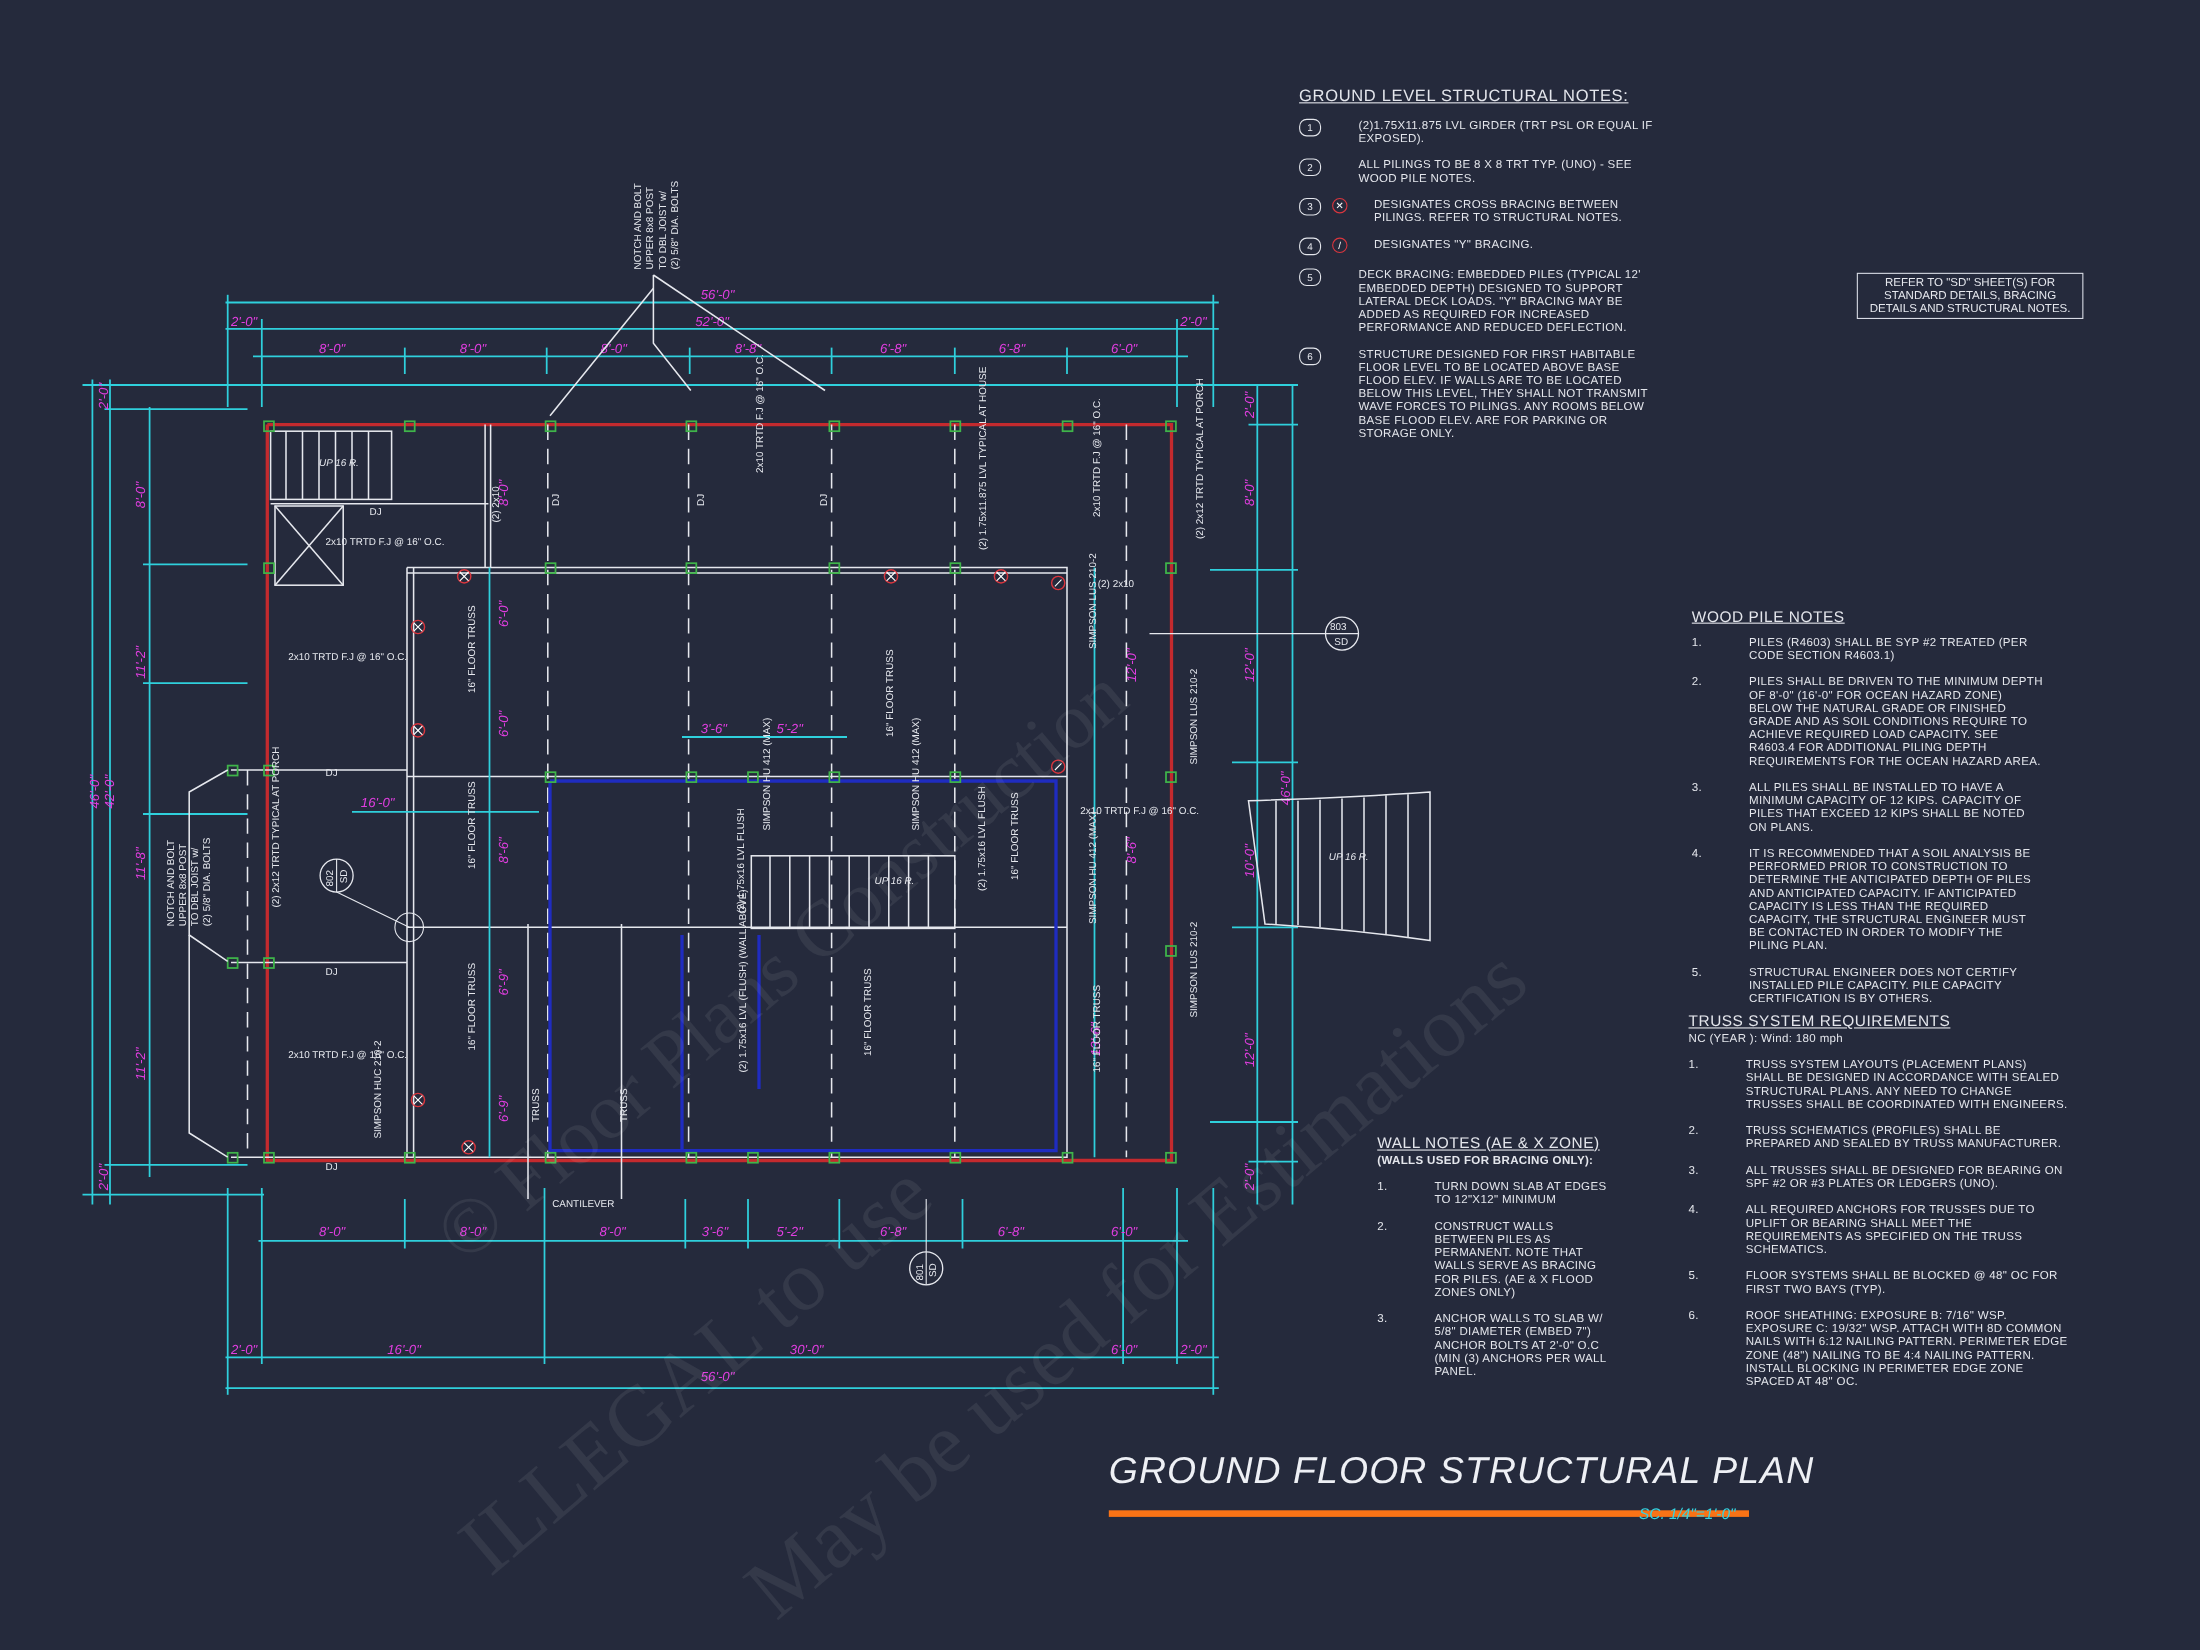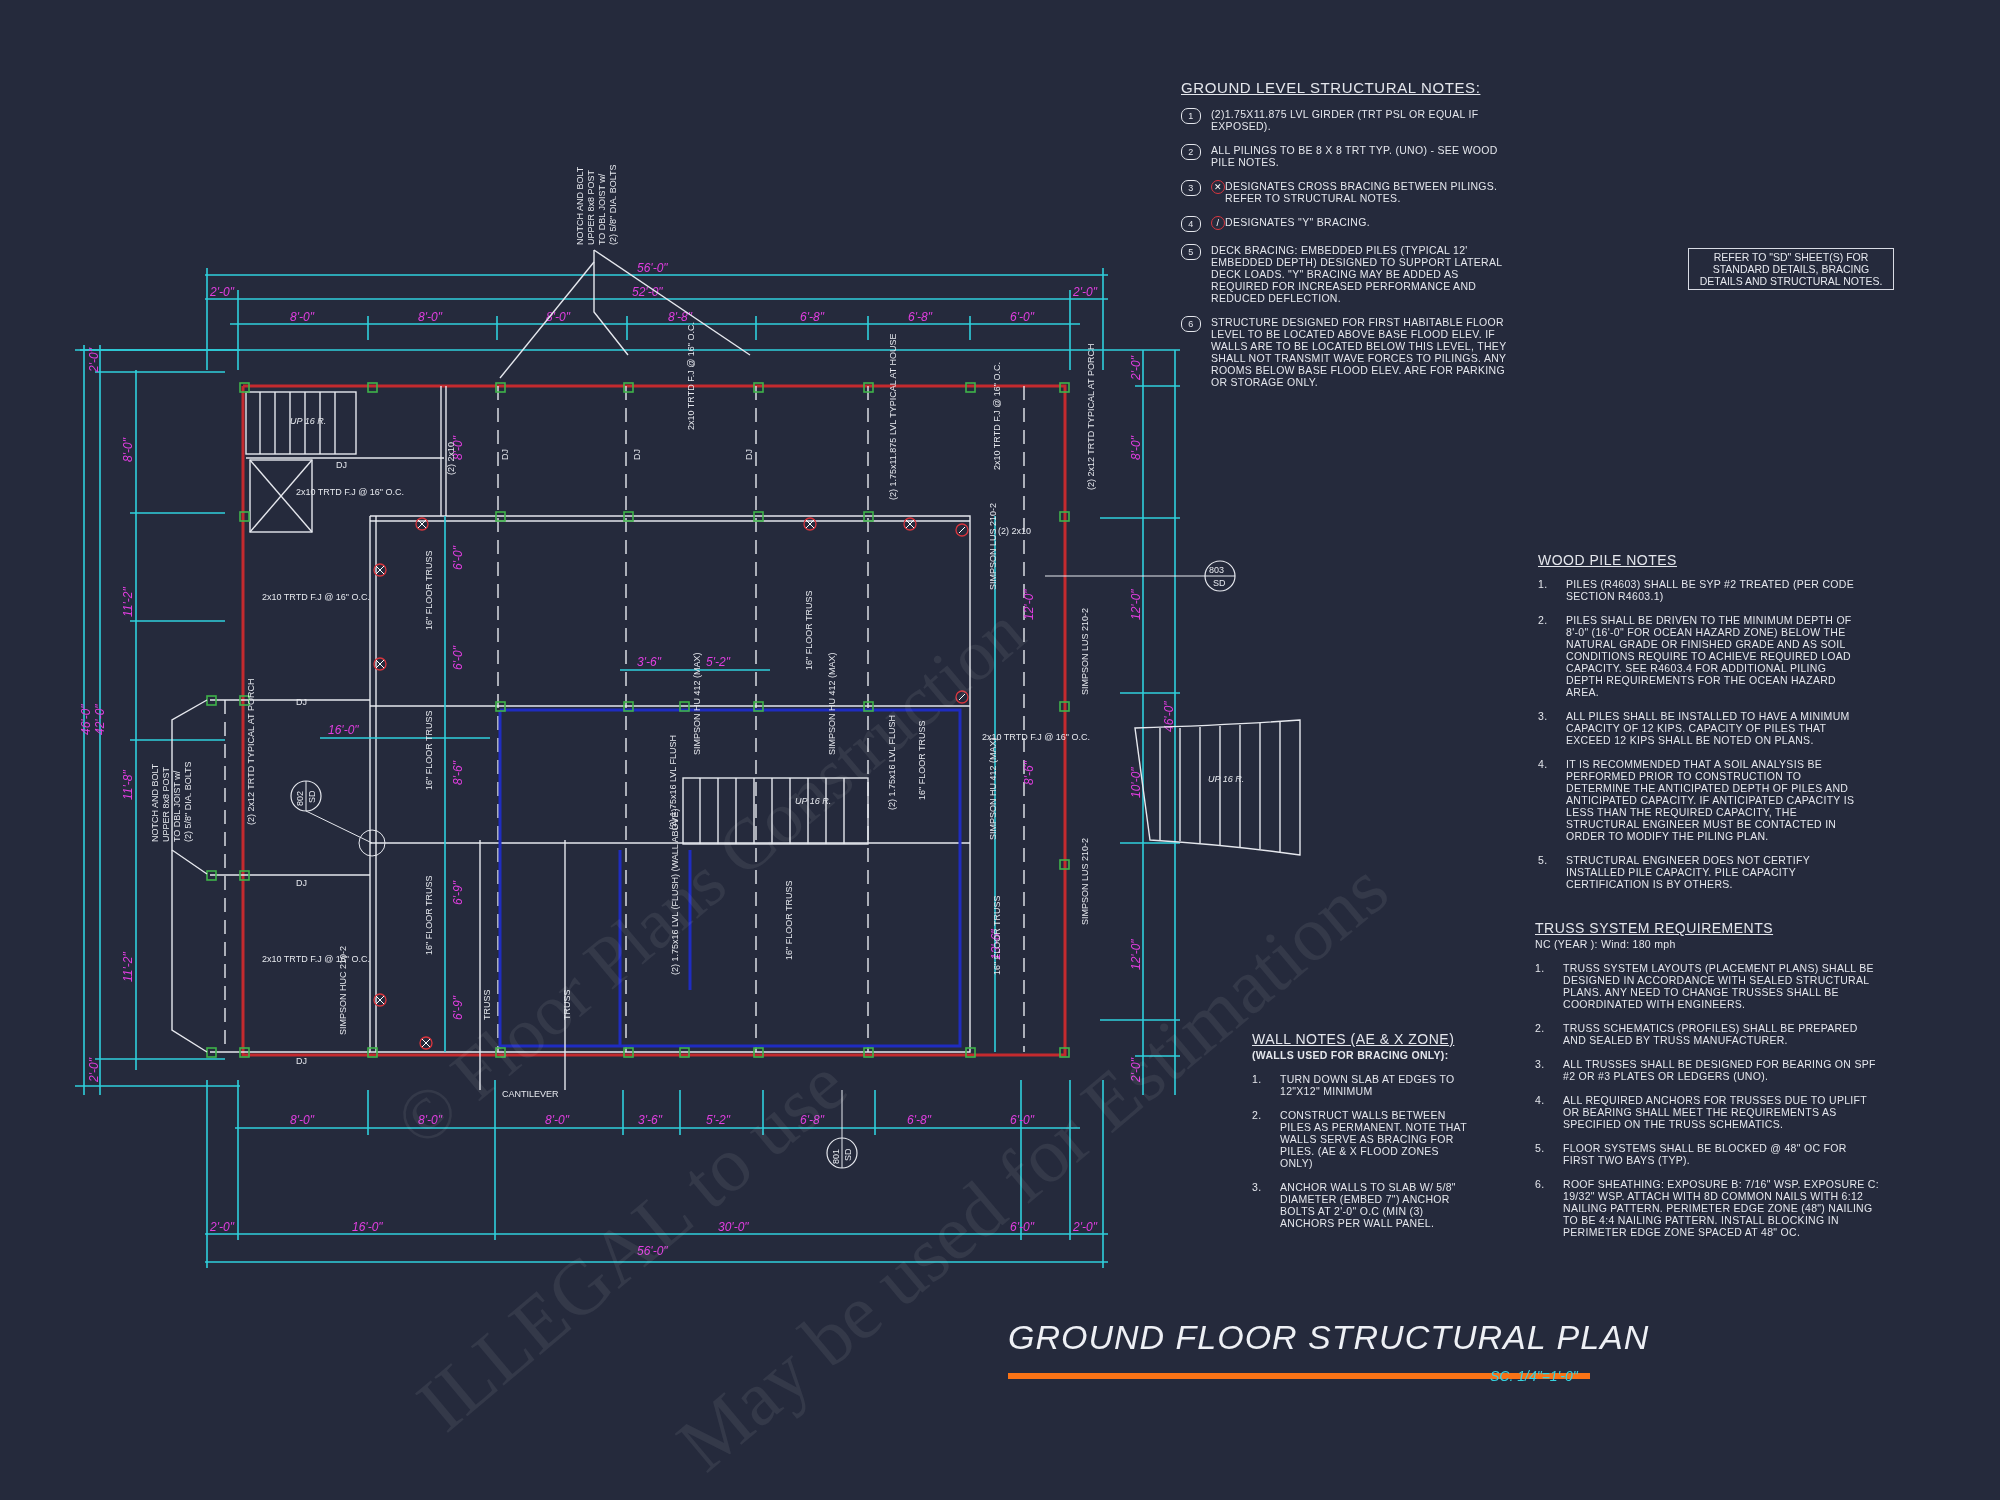--- a/index.html
+++ b/index.html
@@ -6,21 +6,21 @@
   body { width:2000px; height:1500px; background:#252a3c; position:relative; overflow:hidden;
          font-family:"Liberation Sans", sans-serif; color:#e6e8ee; }
   .canvas { position:absolute; left:0; top:0; width:2000px; height:1500px; }
   .notes { position:absolute; font-size:10.5px; line-height:12px; letter-spacing:0.3px; color:#e4e6ec; text-transform:uppercase; }
   .notes h2 { margin:0 0 14px 0; font-weight:normal; font-size:15px; text-decoration:underline; letter-spacing:0.6px; }
   .notes h3 { margin:0 0 4px 0; font-weight:normal; font-size:14px; text-decoration:underline; letter-spacing:0.5px; }
   .notes .sub { margin:0 0 12px 0; font-size:10.5px; text-transform:none; }
   .item { display:flex; margin-bottom:12px; }
   .item .num { width:28px; flex:none; }
   .item .hex { width:18px; height:14px; border:1px solid #e4e6ec; border-radius:7px; display:inline-flex; align-items:center; justify-content:center; font-size:9px; margin-right:10px; flex:none; }
-  .item .txt { flex:1; }
+  .item .txt { flex:1;margin-left:24px; }
   .ref-box { position:absolute; left:1688px; top:248px; width:196px; border:1px solid #d8dbe4; padding:2px 4px; font-size:10.5px; line-height:12px; text-align:center; text-transform:uppercase; }
   .title { position:absolute; left:1008px; top:1318px; width:582px; font-size:34px; font-style:italic; letter-spacing:1px; color:#eef0f5; border-bottom:6px solid #f97316; padding-bottom:16px; white-space:nowrap; font-weight:normal; }
   .scale { position:absolute; left:1490px; top:1368px; font-size:14px; font-style:italic; color:#36d3e0; }
   .mark-x { display:inline-block; width:12px; height:12px; border:1px solid #d9363e; border-radius:50%; color:#fff; font-size:9px; line-height:12px; text-align:center; vertical-align:middle; }
   .watermark { position:absolute; font-family:"Liberation Serif", serif; color:rgba(255,255,255,0.07); transform:rotate(-40deg); transform-origin:left top; white-space:nowrap; pointer-events:none; }
 </style>
 </head>
 <body>
 
 <svg class="canvas" viewBox="0 0 2000 1500" xmlns="http://www.w3.org/2000/svg">

